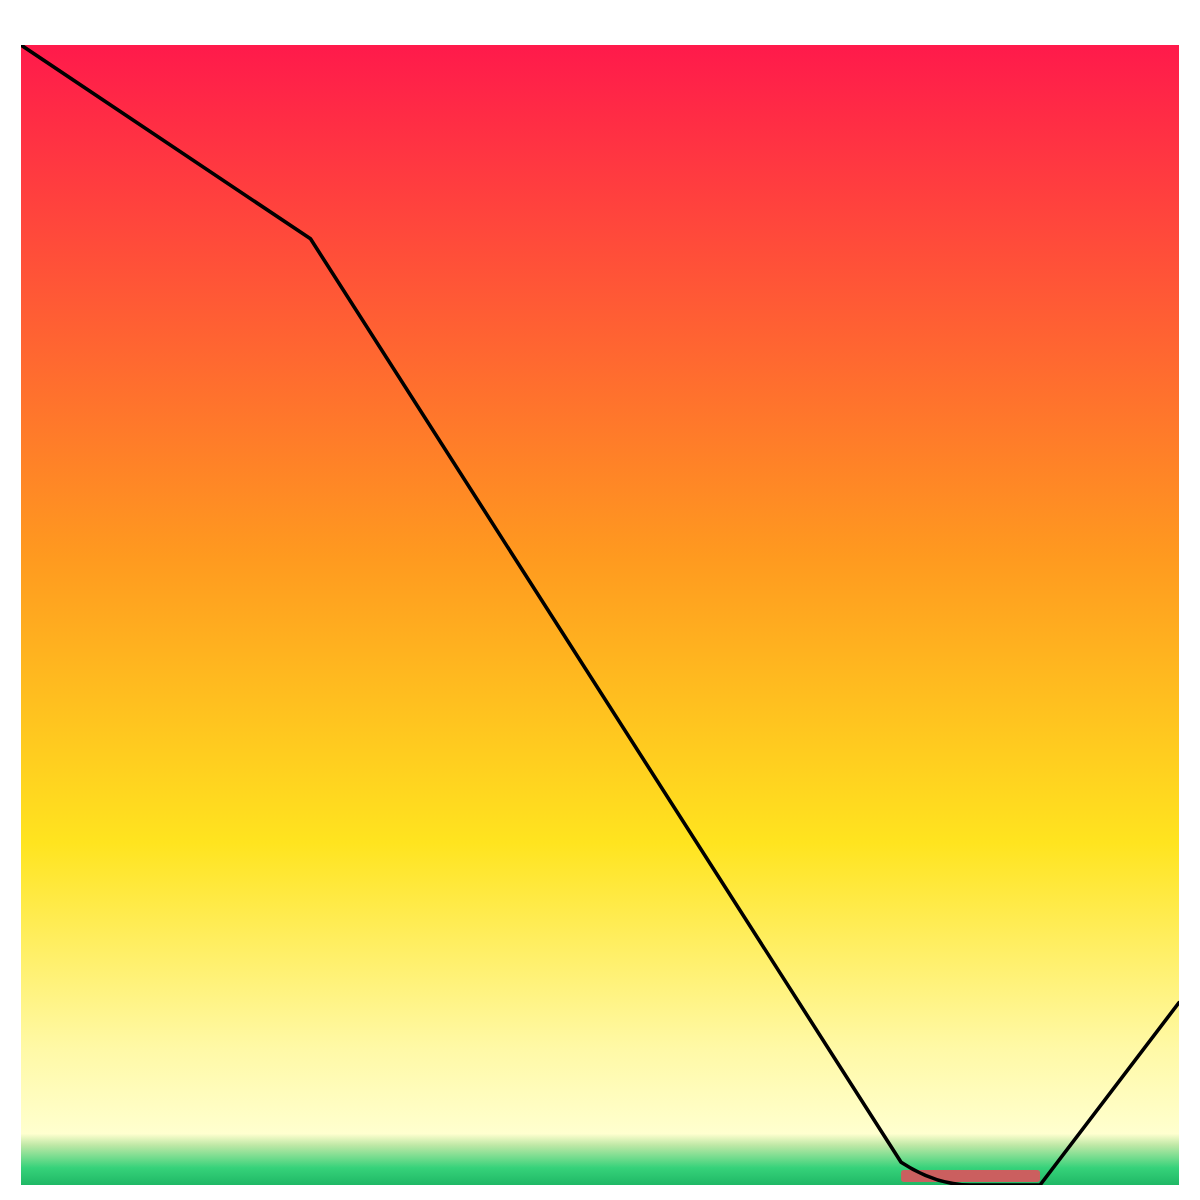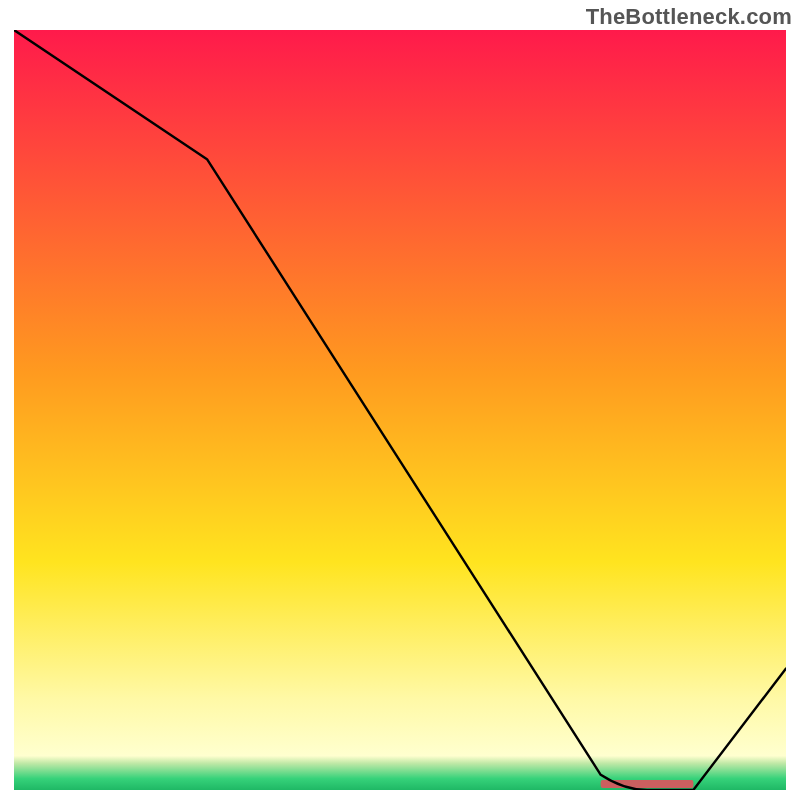--- a/index.html
+++ b/index.html
@@ -33,21 +33,20 @@
     height: 760px;
   }
   svg {
     display: block;
   }
 </style>
 </head>
 <body>
 
 <div class="page">
-  <div class="watermark">TheBottleneck.com</div>
 
   <div class="chart-area">
     <svg id="chart-svg" viewBox="0 0 772 760" preserveAspectRatio="none">
       <defs>
         <linearGradient id="bg-grad" x1="0" y1="0" x2="0" y2="1">
             <stop offset="0%" stop-color="#ff1a4b"></stop>
             <stop offset="45%" stop-color="#ff9a1f"></stop>
             <stop offset="70%" stop-color="#ffe41f"></stop>
             <stop offset="88%" stop-color="#fff9a6"></stop>
             <stop offset="95.5%" stop-color="#ffffcf"></stop>

